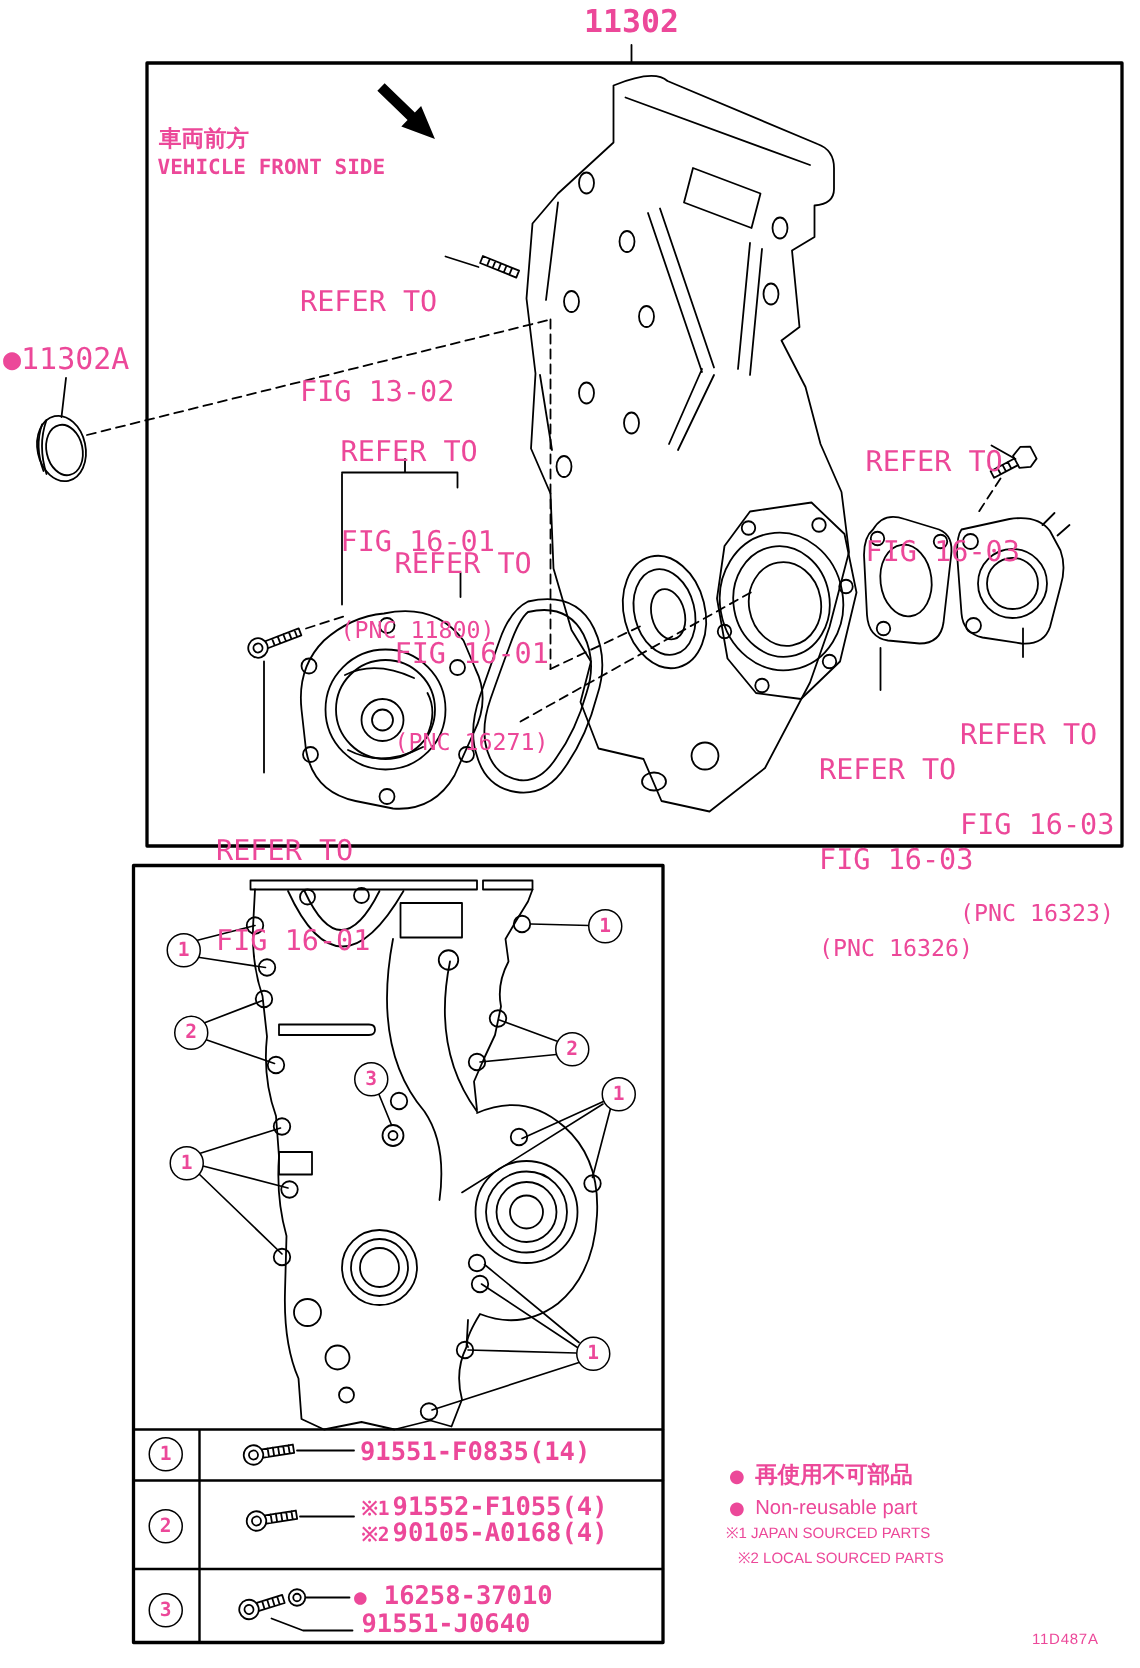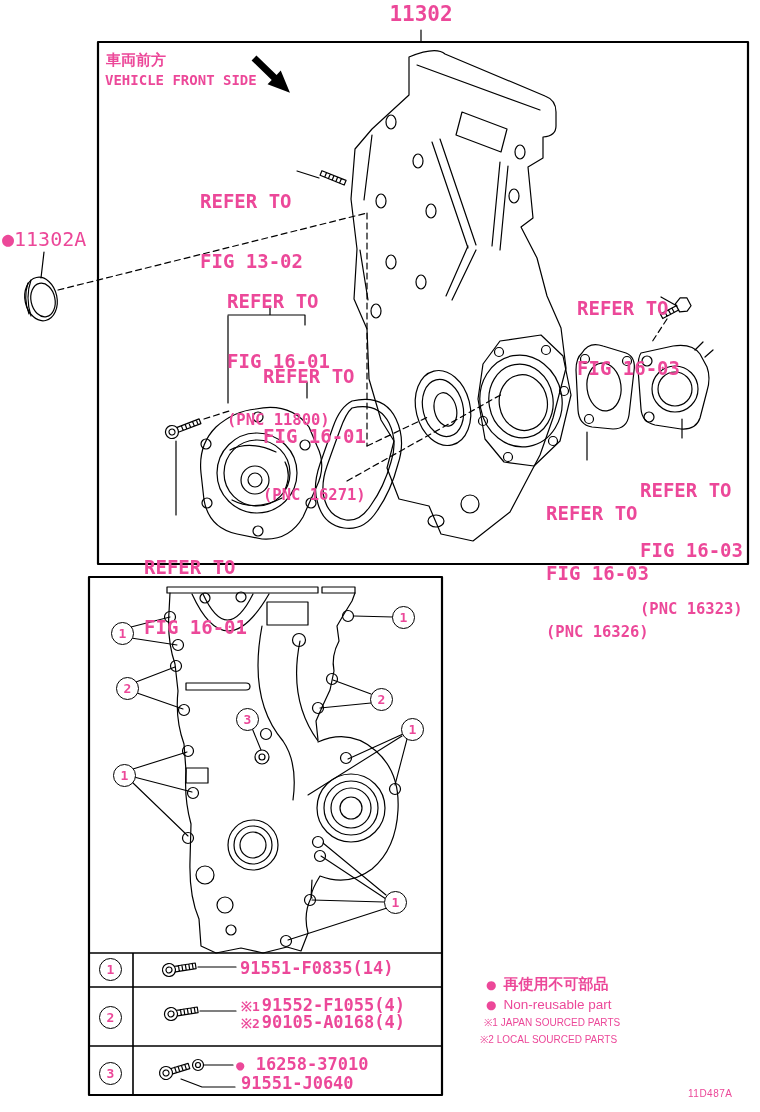--- a/index.html
+++ b/index.html
@@ -1,23 +1,23 @@
 <!DOCTYPE html>
 <html><head>
 <meta charset="utf-8">
 <style>
   html,body{margin:0;padding:0;background:#fff;}
   .page{position:relative;width:760px;height:1112px;background:#fff;overflow:hidden;
         font-family:"DejaVu Sans Mono",monospace;color:#ec4899;padding-left:11px;}
   svg.art{position:absolute;left:0;top:0;z-index:1;}
-  .lbl{position:absolute;z-index:2;font-weight:bold;font-size:19px;line-height:20px;white-space:pre;}
+  .lbl{position:absolute;z-index:2;font-weight:normal;font-size:19px;line-height:20px;white-space:pre;}
   .lbl .pnc{font-size:15.5px;line-height:18px;display:block;}
   .lbl span{display:block;}
   .title{position:absolute;z-index:2;font-weight:bold;font-size:21px;letter-spacing:0;}
-  .small-lbl{position:absolute;z-index:2;font-weight:bold;font-size:14px;line-height:20px;white-space:pre;}
+  .small-lbl{position:absolute;z-index:2;font-weight:bold;font-size:14px;line-height:20px;white-space:pre;margin-top:32px;}
   .jp{font-family:"DejaVu Sans","Liberation Sans",sans-serif;font-weight:bold;}
   .seal-lbl{position:absolute;z-index:2;font-weight:normal;font-size:20px;}
   .callout{position:absolute;z-index:3;width:21px;height:21px;border:1.5px solid #000;border-radius:50%;
            background:#fff;display:flex;align-items:center;justify-content:center;
            font-weight:bold;font-size:13px;}
   .pt{position:absolute;z-index:2;font-weight:bold;font-size:17px;line-height:18px;white-space:pre;display:flex;align-items:baseline;}
   .pt .pfx{font-size:13px;font-weight:bold;margin-right:2px;}
   .legend-line{position:absolute;z-index:2;font-family:"Liberation Sans",sans-serif;font-size:10px;
                line-height:17px;white-space:pre;display:flex;align-items:baseline;}
   .legend-line .bullet{font-size:12px;margin-right:7px;font-family:"DejaVu Sans",sans-serif;}
@@ -331,17 +331,17 @@
 
   <div class="legend-line jp" style="left:486px;top:975px;font-size:15px;">
     <span class="bullet">●</span>
     <span>再使用不可部品</span>
   </div>
   <div class="legend-line" style="left:486px;top:996px;font-size:13.5px;">
     <span class="bullet">●</span>
     <span>Non-reusable part</span>
   </div>
   <div class="legend-line" style="left:484px;top:1014px;">※1 JAPAN SOURCED PARTS</div>
-  <div class="legend-line" style="left:480px;top:1031px;text-align:right;">※2 LOCAL SOURCED PARTS</div>
+  <div class="legend-line" style="left:492px;top:1031px;text-align:right;">※2 LOCAL SOURCED PARTS</div>
 
   <div class="code" style="left:688px;top:1088px;">11D487A</div>
 
 </div>
 
 </body></html>

